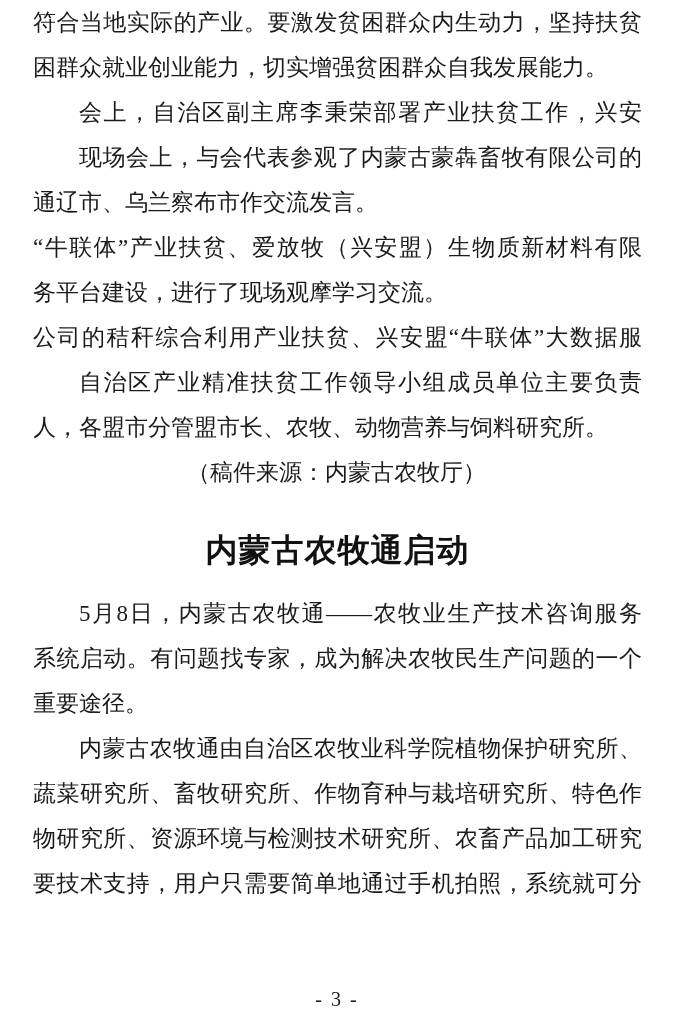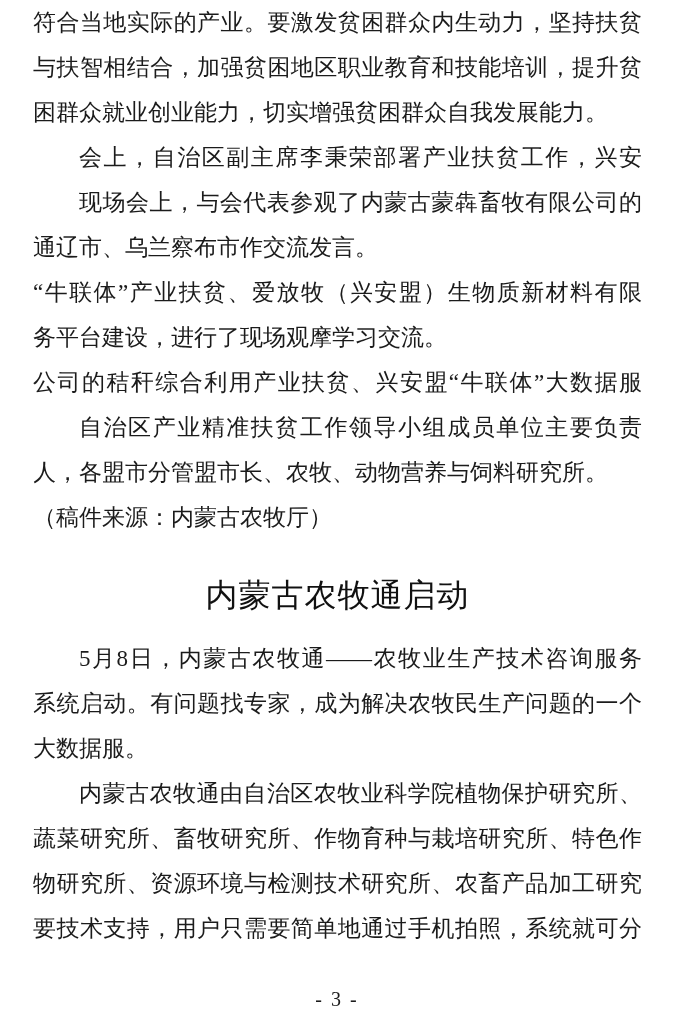--- a/index.html
+++ b/index.html
@@ -33,29 +33,29 @@
     text-align-last: justify;
     text-justify: inter-ideograph;
   }
   .line.indent {
     padding-left: 46px;
   }
   .source-line {
     height: 45px;
     line-height: 45px;
     font-size: 23px;
-    text-align: left;
+    text-align: center;
     padding-right: 2px;
   }
   .article-heading {
     margin-top: 32px;
     height: 46px;
     line-height: 46px;
     font-size: 32px;
-    font-weight: normal;
+    font-weight: bold;
     letter-spacing: 1px;
     text-align: center;
     color: #111111;
   }
   .section-2 {
     margin-top: 18px;
   }
   .page-footer {
     position: absolute;
     left: 0;
@@ -68,40 +68,39 @@
   }
 </style>
 </head>
 <body>
 
 <div class="page">
   <div class="text-col">
 
     <div id="sec1-lines">
         <div class="line just">符合当地实际的产业。要激发贫困群众内生动力，坚持扶贫</div>
-        <div class="line just">与扶智相结合，加强贫困地区职业教育和技能培训，提升贫</div>
         <div class="line">困群众就业创业能力，切实增强贫困群众自我发展能力。</div>
         <div class="line just indent">会上，自治区副主席李秉荣部署产业扶贫工作，兴安盟、</div>
         <div class="line just indent">现场会上，与会代表参观了内蒙古蒙犇畜牧有限公司的</div>
         <div class="line">通辽市、乌兰察布市作交流发言。</div>
         <div class="line just">“牛联体”产业扶贫、爱放牧（兴安盟）生物质新材料有限</div>
         <div class="line">务平台建设，进行了现场观摩学习交流。</div>
         <div class="line just">公司的秸秆综合利用产业扶贫、兴安盟“牛联体”大数据服</div>
         <div class="line just indent">自治区产业精准扶贫工作领导小组成员单位主要负责</div>
         <div class="line">人，各盟市分管盟市长、农牧、动物营养与饲料研究所。</div>
       </div>
 
     <div class="source-line">（稿件来源：内蒙古农牧厅）</div>
 
     <div class="article-heading">内蒙古农牧通启动</div>
 
     <div id="sec2-lines" class="section-2">
         <div class="line just indent">5月8日，内蒙古农牧通——农牧业生产技术咨询服务</div>
         <div class="line just">系统启动。有问题找专家，成为解决农牧民生产问题的一个</div>
-        <div class="line">大数据服。</div>
+        <div class="line">重要途径。</div>
         <div class="line just indent">内蒙古农牧通由自治区农牧业科学院植物保护研究所、</div>
         <div class="line just">蔬菜研究所、畜牧研究所、作物育种与栽培研究所、特色作</div>
         <div class="line just">物研究所、资源环境与检测技术研究所、农畜产品加工研究</div>
         <div class="line just">要技术支持，用户只需要简单地通过手机拍照，系统就可分</div>
       </div>
 
   </div>
 
   <div class="page-footer">- 3 -</div>
 </div>

